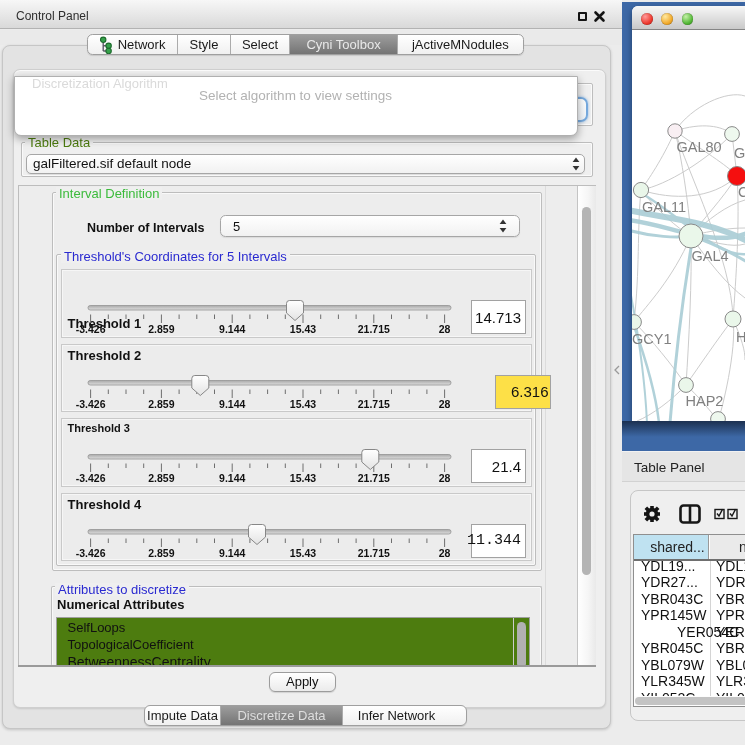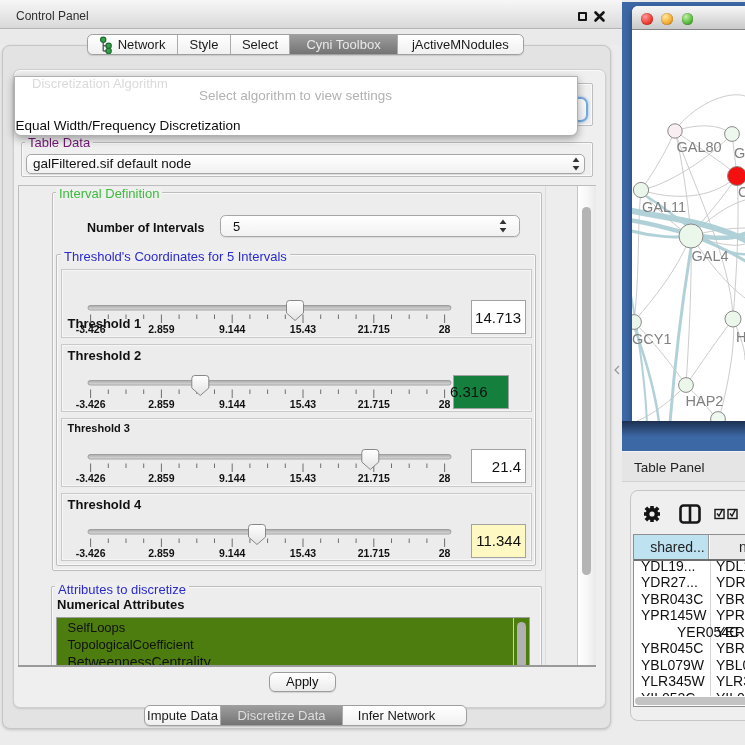--- a/index.html
+++ b/index.html
@@ -51,21 +51,21 @@
     <div class="dark" style="width:108.5px;">Cyni Toolbox</div>
     <div style="width:125px;">jActiveMNodules</div>
   </div>
 
   <div class="abs etched" style="left:21px;top:83px;width:572px;height:43px;border-radius:2px;"></div>
 
   <div class="abs" style="left:560px;top:97px;width:28px;height:25px;border:2px solid #76a9dd;
        border-radius:7px;background:linear-gradient(#fdfdfd,#eef3f8);box-shadow:0 0 3px #8ab6e4;"></div>
 
   <div class="abs etched" style="left:21px;top:142px;width:572px;height:35px;"></div>
-  <div class="gtitle" style="left:25px;top:136px;color:#701a75;">Table Data</div>
+  <div class="gtitle" style="left:25px;top:136px;color:#4d7c0f;">Table Data</div>
   <div class="combo" style="left:26px;top:154px;width:559px;height:19.5px;"></div>
   <div class="ctext" style="left:33px;top:156px;font-size:13.5px;">galFiltered.sif default node</div>
   <svg class="abs" style="left:571px;top:157px;" width="10" height="14" viewBox="0 0 10 14">
     <path d="M5 0.5 L8.4 5 L1.6 5 Z" fill="#333"></path>
       <path d="M5 13.5 L8.4 9 L1.6 9 Z" fill="#333"></path>
   </svg>
 
   <div class="abs" style="left:18px;top:185px;width:578px;height:481px;border:1px solid #bdbdbd;background:#ededed;"></div>
 
   <div class="abs" style="left:577px;top:186px;width:18.5px;height:479px;background:linear-gradient(90deg,#ffffff,#f6f6f6 55%,#e9e9e9);border-left:1px solid #c4c4c4;"></div>
@@ -162,22 +162,22 @@
       <line x1="365.9" y1="45.5" x2="365.9" y2="50" stroke="#6e6e6e" stroke-width="1"></line>
       <line x1="383.6" y1="45.5" x2="383.6" y2="54" stroke="#6e6e6e" stroke-width="1"></line>
     <text x="29.6" y="64" font-size="10.5" font-weight="bold" fill="#111" text-anchor="middle" font-family="Liberation Sans,sans-serif">-3.426</text>
       <text x="100.4" y="64" font-size="10.5" font-weight="bold" fill="#111" text-anchor="middle" font-family="Liberation Sans,sans-serif">2.859</text>
       <text x="171.2" y="64" font-size="10.5" font-weight="bold" fill="#111" text-anchor="middle" font-family="Liberation Sans,sans-serif">9.144</text>
       <text x="242.0" y="64" font-size="10.5" font-weight="bold" fill="#111" text-anchor="middle" font-family="Liberation Sans,sans-serif">15.43</text>
       <text x="312.8" y="64" font-size="10.5" font-weight="bold" fill="#111" text-anchor="middle" font-family="Liberation Sans,sans-serif">21.715</text>
       <text x="383.6" y="64" font-size="10.5" font-weight="bold" fill="#111" text-anchor="middle" font-family="Liberation Sans,sans-serif">28</text>
     <path d="M 130.8 34.5 q 0 -3 3 -3 l 11 0 q 3 0 3 3 l 0 9.5 l -8.5 7.5 l -8.5 -7.5 z" fill="url(#thm)" stroke="#878787" stroke-width="1"></path>
   </svg>
-  <div class="abs" style="left:453px;top:374.5px;width:55.5px;height:34px;background:#15803d;border:1px solid #a2a2a2;
-       display:flex;align-items:center;justify-content:flex-end;padding-right:20px;font-size:15px;color:#111;">6.316</div>
+  <div class="abs" style="left:495px;top:374.5px;width:55.5px;height:34px;background:#fde047;border:1px solid #a2a2a2;
+       display:flex;align-items:center;justify-content:flex-end;padding-right:1px;font-size:15px;color:#111;">6.316</div>
 
   <div class="abs" style="left:61px;top:418.0px;width:471px;height:68.5px;background:#ececec;border:1px solid #c9c9c9;box-shadow:inset 0 0 0 1px rgba(255,255,255,.5);"></div>
   <div class="abs" style="left:67.5px;top:422.0px;font-size:11px;font-weight:bold;color:#111;">Threshold 3</div>
   <svg class="abs" style="left:61px;top:418.0px;" width="471" height="69" viewBox="0 0 471 69">
     <rect x="27" y="36.5" width="363" height="4.5" rx="2.2" fill="url(#trk)" stroke="#949494" stroke-width="0.8"></rect>
     <line x1="29.6" y1="45.5" x2="29.6" y2="54" stroke="#6e6e6e" stroke-width="1"></line>
       <line x1="47.3" y1="45.5" x2="47.3" y2="50" stroke="#6e6e6e" stroke-width="1"></line>
       <line x1="65.0" y1="45.5" x2="65.0" y2="50" stroke="#6e6e6e" stroke-width="1"></line>
       <line x1="82.7" y1="45.5" x2="82.7" y2="50" stroke="#6e6e6e" stroke-width="1"></line>
       <line x1="100.4" y1="45.5" x2="100.4" y2="54" stroke="#6e6e6e" stroke-width="1"></line>
@@ -234,22 +234,22 @@
       <line x1="365.9" y1="45.5" x2="365.9" y2="50" stroke="#6e6e6e" stroke-width="1"></line>
       <line x1="383.6" y1="45.5" x2="383.6" y2="54" stroke="#6e6e6e" stroke-width="1"></line>
     <text x="29.6" y="64" font-size="10.5" font-weight="bold" fill="#111" text-anchor="middle" font-family="Liberation Sans,sans-serif">-3.426</text>
       <text x="100.4" y="64" font-size="10.5" font-weight="bold" fill="#111" text-anchor="middle" font-family="Liberation Sans,sans-serif">2.859</text>
       <text x="171.2" y="64" font-size="10.5" font-weight="bold" fill="#111" text-anchor="middle" font-family="Liberation Sans,sans-serif">9.144</text>
       <text x="242.0" y="64" font-size="10.5" font-weight="bold" fill="#111" text-anchor="middle" font-family="Liberation Sans,sans-serif">15.43</text>
       <text x="312.8" y="64" font-size="10.5" font-weight="bold" fill="#111" text-anchor="middle" font-family="Liberation Sans,sans-serif">21.715</text>
       <text x="383.6" y="64" font-size="10.5" font-weight="bold" fill="#111" text-anchor="middle" font-family="Liberation Sans,sans-serif">28</text>
     <path d="M 187.5 34.5 q 0 -3 3 -3 l 11 0 q 3 0 3 3 l 0 9.5 l -8.5 7.5 l -8.5 -7.5 z" fill="url(#thm)" stroke="#878787" stroke-width="1"></path>
   </svg>
-  <div class="abs" style="left:470.5px;top:523.5px;width:55.5px;height:34px;background:#fef9c3;border:1px solid #a2a2a2;
-       display:flex;align-items:center;justify-content:flex-end;padding-right:4px;font-size:15px;color:#111;">11.344</div>
+  <div class="abs" style="left:470.5px;top:523.5px;width:55.5px;height:34px;background:#ffffff;border:1px solid #a2a2a2;
+       display:flex;align-items:center;justify-content:flex-end;padding-right:4px;font-size:15px;color:#111;font-family:Liberation Mono, monospace;">11.344</div>
 
   <div class="abs etched" style="left:51px;top:586px;width:491px;height:80px;border-bottom:none;"></div>
   <div class="gtitle" style="left:55px;top:583px;color:#2a2ad0;">Attributes to discretize</div>
   <div class="abs" style="left:57px;top:596.5px;font-size:13px;font-weight:bold;color:#111;">Numerical Attributes</div>
   <div class="abs" style="left:55.5px;top:617px;width:474.5px;height:49px;background:#4d7c0f;border:1px solid #9f9f9f;border-bottom:none;overflow:hidden;">
     <div style="position:absolute;left:11px;top:1.8px;font-size:13px;color:#111;">SelfLoops</div>
     <div style="position:absolute;left:11px;top:18.8px;font-size:13px;color:#111;">TopologicalCoefficient</div>
     <div style="position:absolute;left:11px;top:35.8px;font-size:14px;color:#111;">BetweennessCentrality</div>
     <div style="position:absolute;right:15px;top:0;width:1px;height:49px;background:#ccc;"></div>
     <div style="position:absolute;right:3.5px;top:4px;width:9px;height:46px;background:#b1b1b1;border-radius:4.5px;"></div>
@@ -264,21 +264,20 @@
   <div class="seg" style="left:144px;top:705px;width:323px;height:21px;border-radius:6px;">
     <div style="width:76px;">Impute Data</div>
     <div class="dark" style="width:122px;color:#dedede;">Discretize Data</div>
     <div style="width:107px;">Infer Network</div>
   </div>
 
   <div class="abs" style="left:14px;top:76px;width:563.5px;height:60px;background:#ffffff;
        border:1px solid #b0b0b0;border-radius:0 0 7px 7px;box-shadow:0 3px 9px rgba(0,0,0,.35);z-index:50;"></div>
   <div class="abs" style="left:32px;top:76px;font-size:13px;color:#dadada;z-index:51;">Discretization Algorithm</div>
   <div class="abs" style="left:14px;top:88px;width:563px;text-align:center;font-size:13.5px;color:#b2b2b2;z-index:51;">Select algorithm to view settings</div>
-  <div class="abs" style="left:15.5px;top:118px;font-size:13.5px;color:#0d0d0d;z-index:51;">Equal Width/Frequency Discretization</div>
 
   <svg class="abs" style="left:614px;top:365px;" width="6" height="10" viewBox="0 0 6 10">
     <path d="M5 1 L1 5 L5 9" stroke="#9a9a9a" stroke-width="1.3" fill="none"></path>
   </svg>
 
   <div class="abs" style="left:622px;top:2px;width:123px;height:449px;background:#3d68a6;"></div>
 
   <div class="abs" style="left:632px;top:6px;width:113px;height:415px;background:#fff;border-radius:6px 0 0 0;
        box-shadow:0 3px 6px rgba(10,25,45,.55);"></div>
   <div class="abs" style="left:632px;top:6px;width:113px;height:24px;border-radius:6px 0 0 0;

